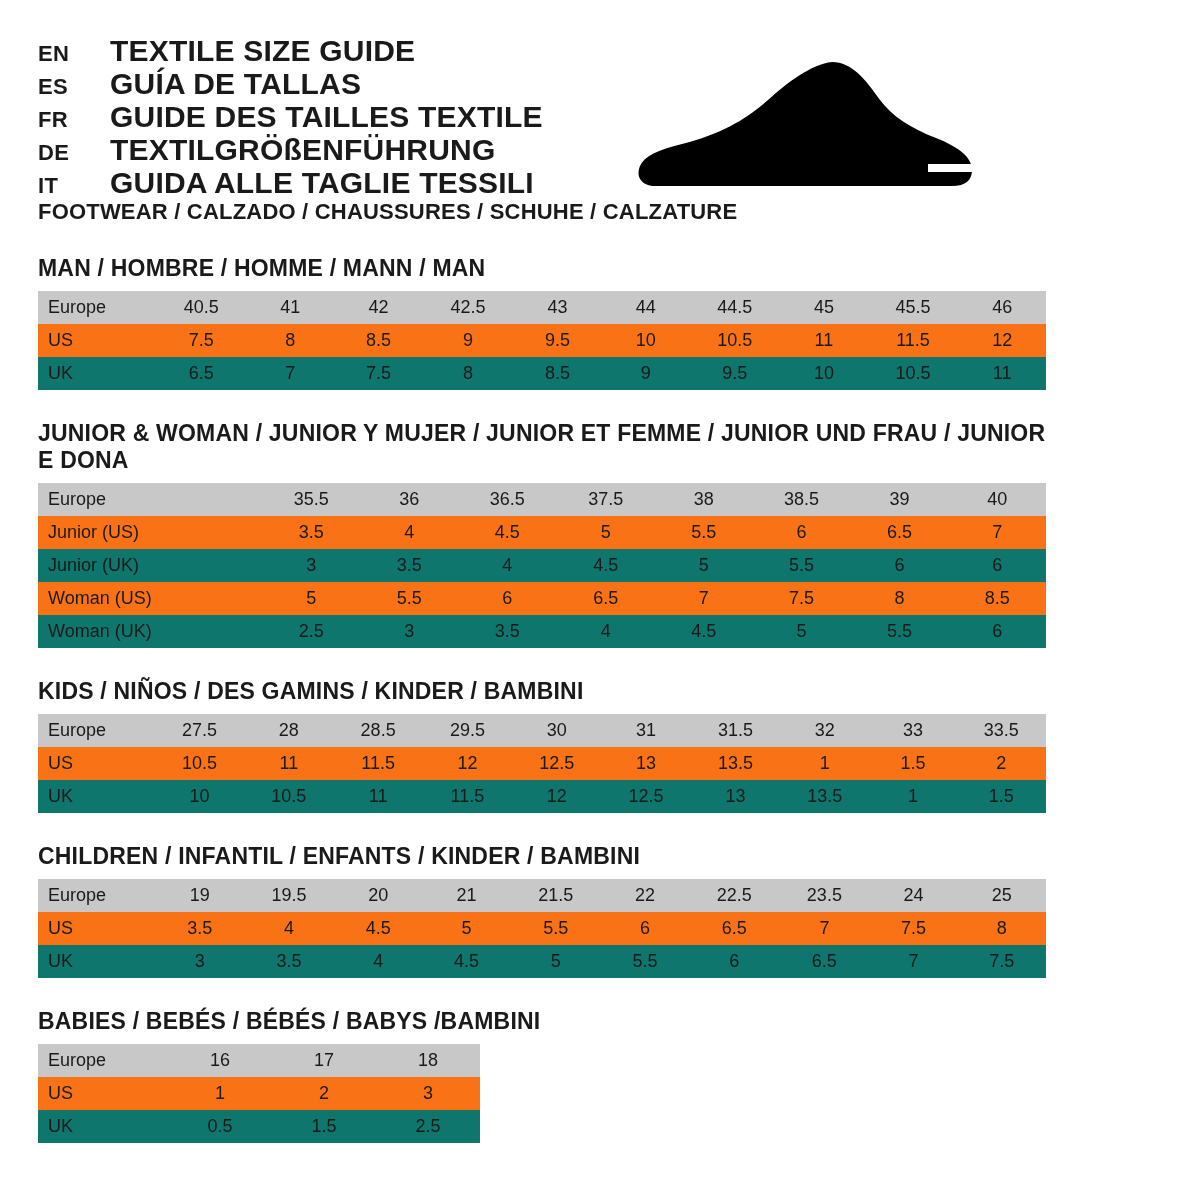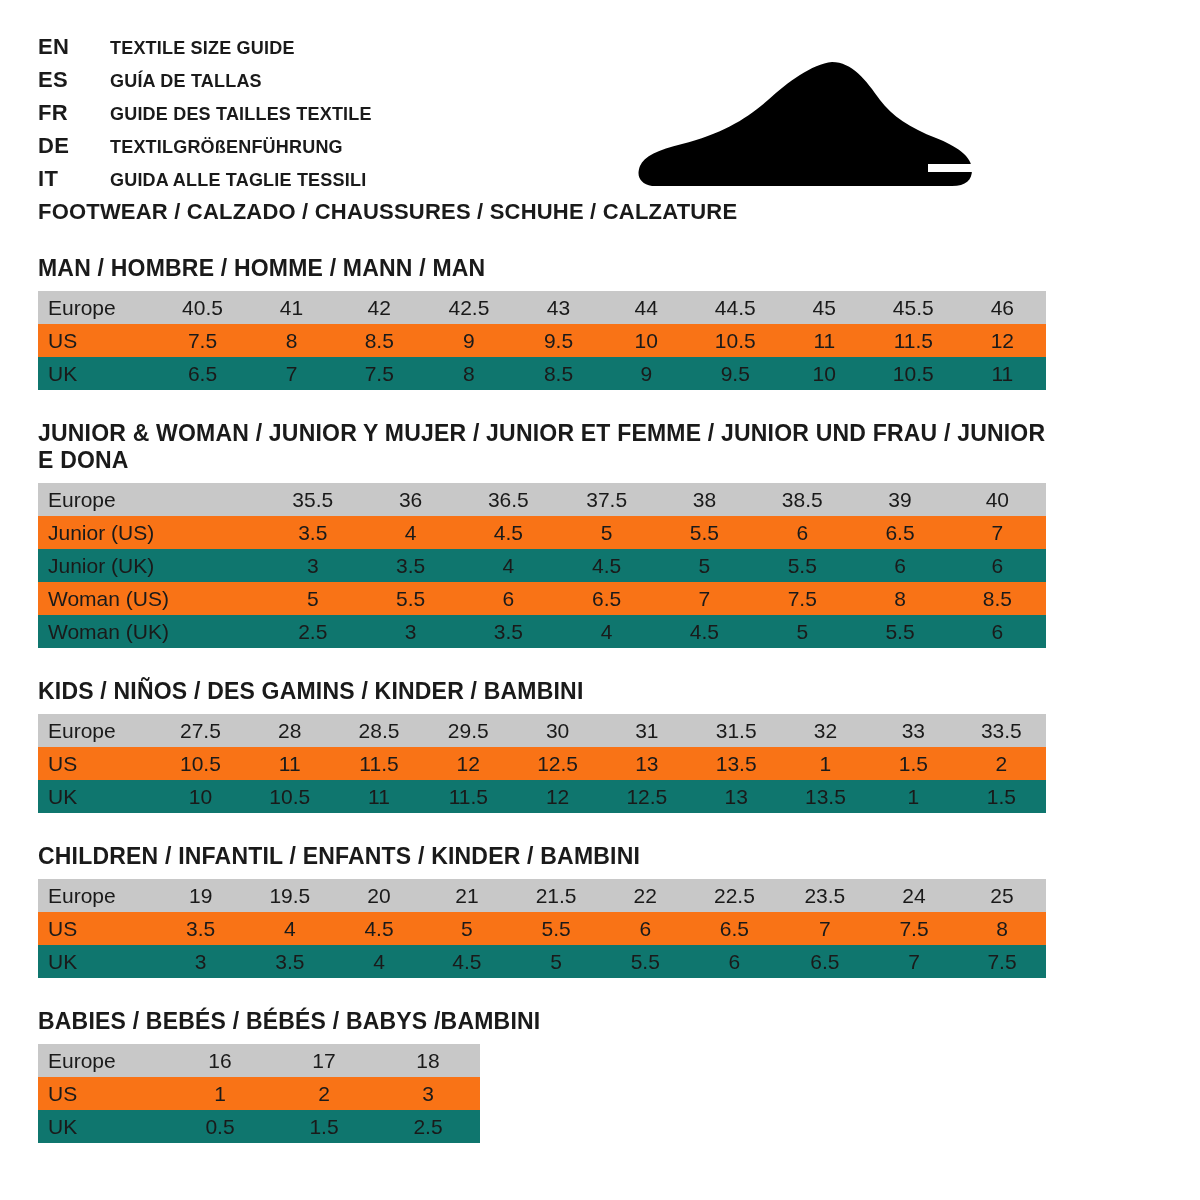--- a/index.html
+++ b/index.html
@@ -36,21 +36,21 @@
     align-items: baseline;
     height: 33px;
   }
   .lang-code {
     width: 72px;
     font-size: 22px;
     font-weight: bold;
     letter-spacing: 0.3px;
   }
   .lang-text {
-    font-size: 18px;
+    font-size: 30px;
     font-weight: bold;
     letter-spacing: 0.2px;
   }
   .shoe-wrap {
     width: 370px;
     margin-right: 40px;
     margin-top: 26px;
   }
   .shoe-wrap svg { display: block; }
 
@@ -65,21 +65,21 @@
     margin-top: 30px;
   }
   .group-title {
     font-size: 23px;
     font-weight: bold;
     letter-spacing: 0.2px;
     margin-bottom: 9px;
   }
   table.sz {
     border-collapse: collapse;
-    font-size: 21px;
+    font-size: 18px;
     table-layout: fixed;
   }
   table.sz td {
     height: 33px;
     padding: 0;
     text-align: center;
     vertical-align: middle;
     white-space: nowrap;
   }
   table.sz td.rowlabel {

